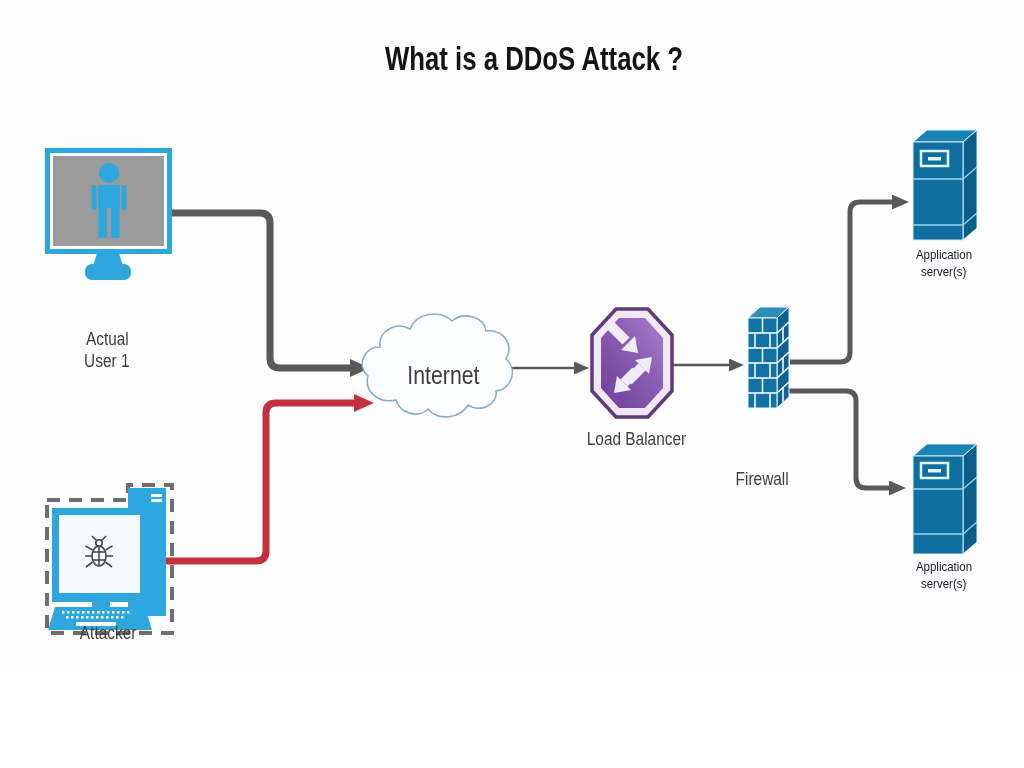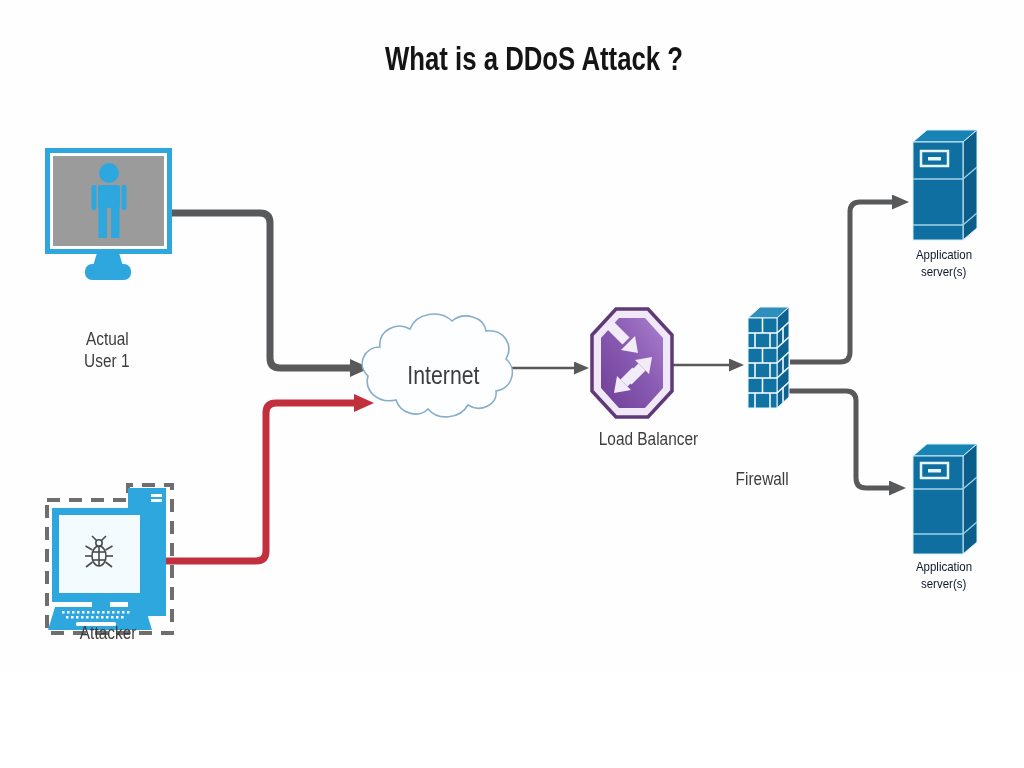--- a/index.html
+++ b/index.html
@@ -168,21 +168,21 @@
       <polygon points="29,11 55,11 73,31 73,81 55,101 29,101 11,81 11,31" fill="url(#lbgrad)"></polygon>
       <g stroke="#f2ebf8" stroke-width="10" fill="#f2ebf8">
         <line x1="20" y1="18" x2="36" y2="34"></line>
         <polygon points="48,46 45,29 31,43" stroke="none"></polygon>
         <line x1="38" y1="74" x2="52" y2="60"></line>
         <polygon points="62,50 59,67 45,53" stroke="none"></polygon>
         <line x1="46" y1="64" x2="34" y2="76"></line>
         <polygon points="24,86 41,83 27,69" stroke="none"></polygon>
       </g>
     </svg>
-    <div class="label lbl-node" style="left:568px;top:428px;width:160px;">
+    <div class="label lbl-node" style="left:556px;top:428px;width:160px;">
       <span class="tx">Load Balancer</span>
     </div>
   </div>
 
   <div>
     <svg class="abs" style="left:738px;top:294px" width="58" height="130" viewBox="0 0 58 130">
       <polygon points="10,24 39,24 51,13 22,13" fill="#2f8fbc" stroke="#eaf6fc" stroke-width="1"></polygon>
       <polygon points="39,24 51,13 51,103 39,114" fill="#0c6391" stroke="#eaf6fc" stroke-width="1"></polygon>
       <rect x="10" y="24" width="29" height="90" fill="#1173a3" stroke="#eaf6fc" stroke-width="1"></rect>
       <g stroke="#f2fafd" stroke-width="1.6">

